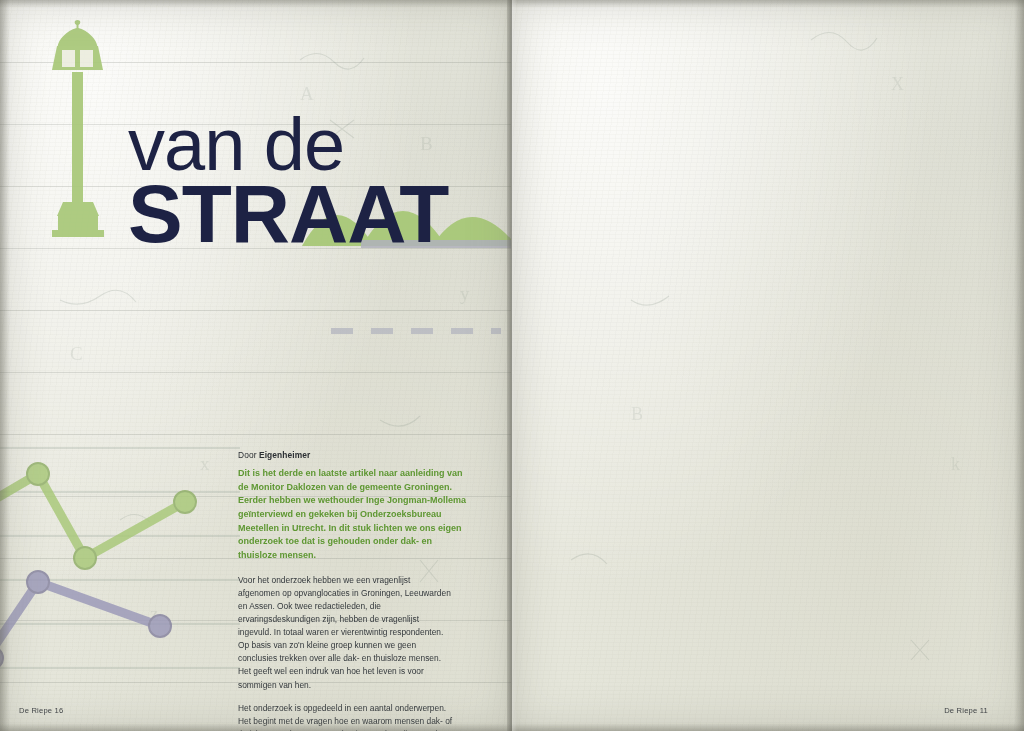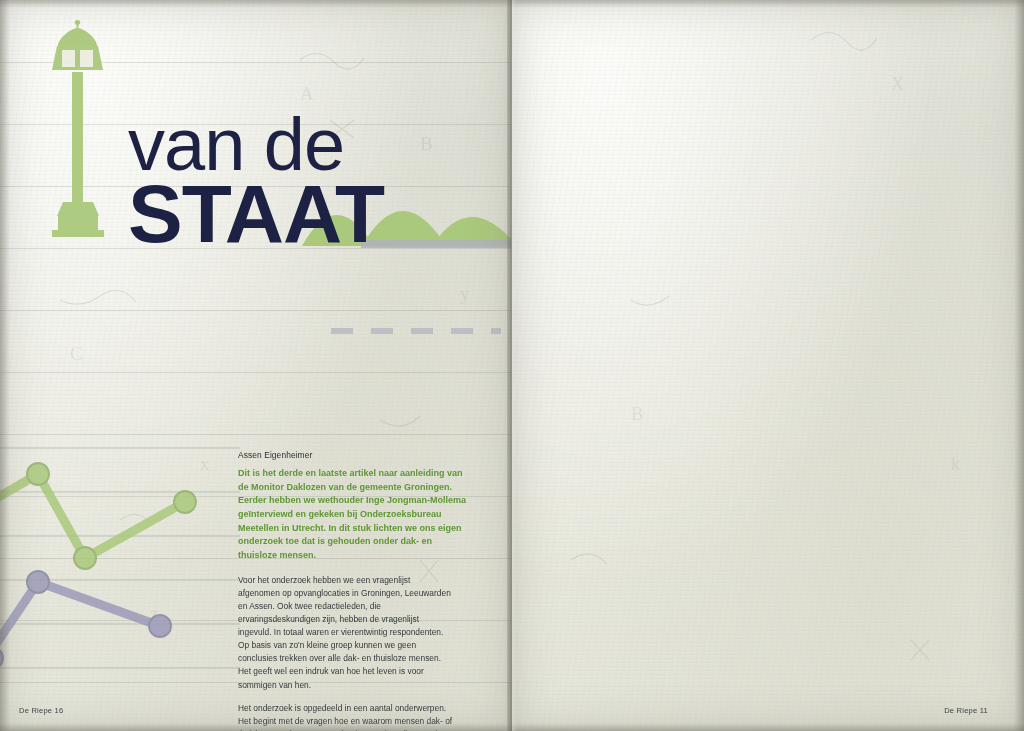--- a/index.html
+++ b/index.html
@@ -50,21 +50,21 @@
 
   
   .title{position:absolute;left:128px;top:108px;width:340px;color:#1d2244;line-height:.84;}
   .title .l1{font-size:82px;font-weight:800;letter-spacing:-1px;display:block;}
   .title .l2{font-size:74px;font-weight:400;letter-spacing:-1px;display:block;margin-top:6px;}
   .title .l3{font-size:82px;font-weight:800;letter-spacing:-1px;display:block;margin-top:4px;}
 
   
   .lead-block{position:absolute;left:238px;top:450px;width:232px;}
   .byline{font-size:8.4px;color:#2b2f33;margin-bottom:7px;letter-spacing:.1px;}
-  .byline b{font-weight:400;}
+  .byline b{font-weight:700;}
   .lead{font-size:9px;line-height:1.52;color:#5e9732;font-weight:700;margin:0 0 11px 0;}
   .body-p{font-size:8.4px;line-height:1.56;color:#33383c;margin:0 16px 10px 0;}
 
   
   .folio{position:absolute;bottom:16px;font-size:7.6px;color:#3b3f43;letter-spacing:.2px;}
   .folio-l{left:19px;margin-top:31px;}
   .folio-r{right:36px;}
 
   
   .edge-l{position:absolute;left:0;top:0;width:10px;height:731px;
@@ -165,25 +165,25 @@
         <g fill="#9a98b8" stroke="#85829f" stroke-width="2">
           <circle cx="2" cy="228" r="11"></circle>
             <circle cx="48" cy="152" r="11"></circle>
             <circle cx="170" cy="196" r="11"></circle>
         </g>
       </g>
     </svg>
 
     <div class="title">
       <span class="l2">van de</span>
-      <span class="l3">STAAT</span>
+      <span class="l3">STRAAT</span>
     </div>
 
     <div class="lead-block">
-      <div class="byline"><span>Assen </span><b>Eigenheimer</b></div>
+      <div class="byline"><span>Door </span><b>Eigenheimer</b></div>
       <p class="lead">Dit is het derde en laatste artikel naar aanleiding van de Monitor Daklozen van de gemeente Groningen. Eerder hebben we wethouder Inge Jongman-Mollema geïnterviewd en gekeken bij Onderzoeksbureau Meetellen in Utrecht. In dit stuk lichten we ons eigen onderzoek toe dat is gehouden onder dak- en thuisloze mensen.</p>
       <p class="body-p">Voor het onderzoek hebben we een vragenlijst afgenomen op opvanglocaties in Groningen, Leeuwarden en Assen. Ook twee redactieleden, die ervaringsdeskundigen zijn, hebben de vragenlijst ingevuld. In totaal waren er vierentwintig respondenten. Op basis van zo'n kleine groep kunnen we geen conclusies trekken over alle dak- en thuisloze mensen. Het geeft wel een indruk van hoe het leven is voor sommigen van hen.</p>
       <p class="body-p">Het onderzoek is opgedeeld in een aantal onderwerpen. Het begint met de vragen hoe en waarom mensen dak- of thuisloos worden. Dan gaat het in op zaken die te maken hebben met het dagelijks leven, zoals de voorziening van basisbehoeften, geld, sociale omgang en veiligheid. Het sluit af met een blik op de toekomst.</p>
     </div>
 
     <div class="folio folio-l">De Riepe 16</div>
     <div class="vignette"></div>
   </div>
 
   <div class="page page-right">

